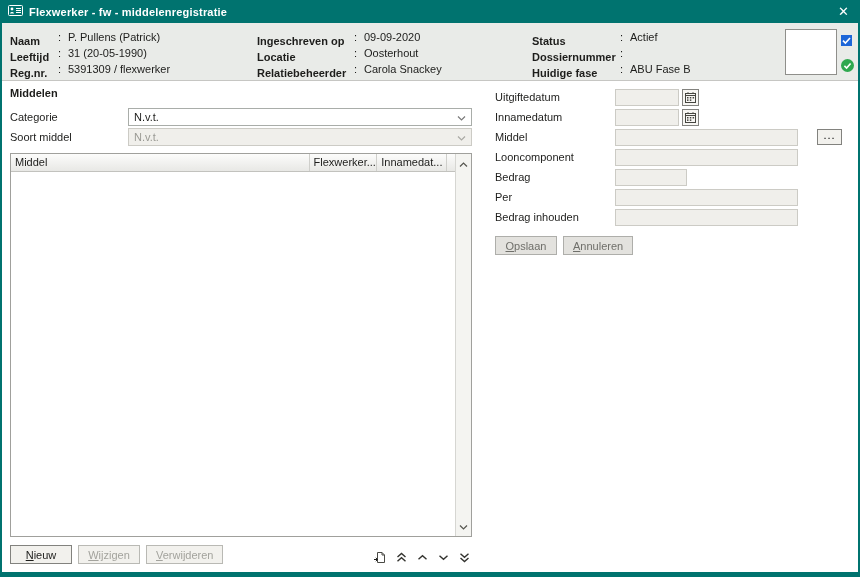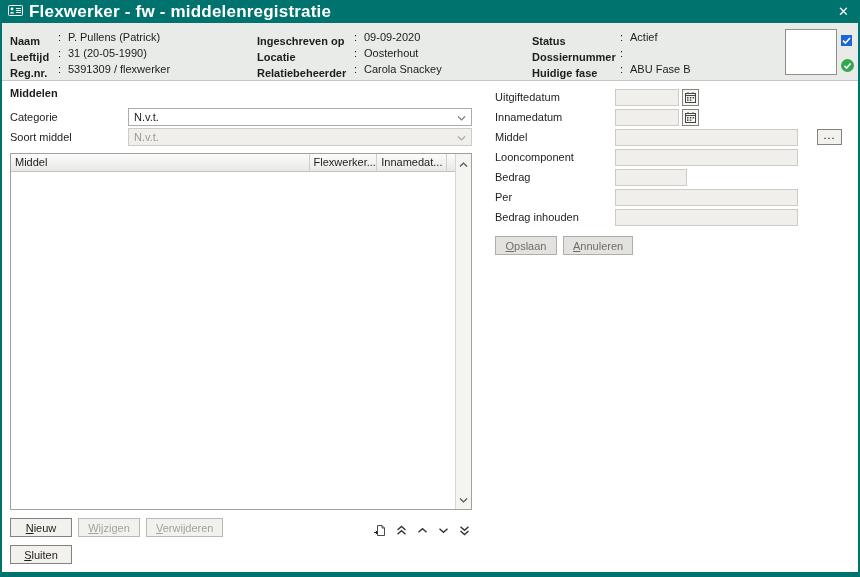--- a/index.html
+++ b/index.html
@@ -3,21 +3,21 @@
 <meta charset="utf-8">
 <style>
   *{box-sizing:border-box;margin:0;padding:0;}
   html,body{background:#ffffff;}
   body{width:860px;height:577px;font-family:"Liberation Sans","DejaVu Sans",sans-serif;font-size:11px;color:#1d1d1b;}
   .window{width:860px;height:577px;display:flex;flex-direction:column;background:#fff;
           border-left:2px solid #00736f;border-right:2px solid #00736f;border-bottom:5px solid #00736f;}
   
   .titlebar{height:23px;flex:0 0 auto;background:#00736f;color:#fff;display:flex;align-items:center;
             padding:0 9px 0 6px;gap:6px;}
-  .titlebar-title{font-weight:bold;font-size:17px;letter-spacing:.2px;}
+  .titlebar-title{font-weight:bold;font-size:11px;letter-spacing:.2px;}
   .close-btn{margin-left:auto;font-size:13px;font-weight:bold;line-height:1;cursor:pointer;}
   
   .header{flex:0 0 auto;height:58px;background:#e9ebe8;border-bottom:1px solid #c6c6c3;
           padding:6px 4px 5px 8px;display:flex;}
   .hcols{display:flex;flex:1;}
   .hcol{display:flex;flex-direction:column;}
   .hcol1{width:247px;} .hcol2{width:275px;} .hcol3{width:230px;}
   .hrow{display:flex;height:16px;align-items:center;}
   .hlabel{font-weight:bold;margin-top:8px;}
   .hcol1 .hlabel{width:48px;} .hcol2 .hlabel{width:97px;} .hcol3 .hlabel{width:88px;}
@@ -254,25 +254,20 @@
               </svg>
           </span>
           <span class="icon-btn">
             <svg width="11" height="11" viewBox="0 0 11 11">
                 <path d="M1.5 1.7 L5.5 5.2 L9.5 1.7 M1.5 6 L5.5 9.5 L9.5 6" fill="none" stroke="#33332f" stroke-width="1.4"></path>
               </svg>
           </span>
         </span>
       </div>
 
-      <div class="sluiten-row">
-        <button class="btn">
-          <span><u>S</u><span>luiten</span></span>
-        </button>
-      </div>
     </div>
 
     <div class="right">
 
       <div class="drow">
         <span class="dlabel">Uitgiftedatum</span>
         <div class="input w-date"></div>
         <span class="cal-btn">
           <svg width="11" height="11" viewBox="0 0 11 11">
             <rect x="0.5" y="1.5" width="10" height="9" fill="none" stroke="#45453f"></rect>

